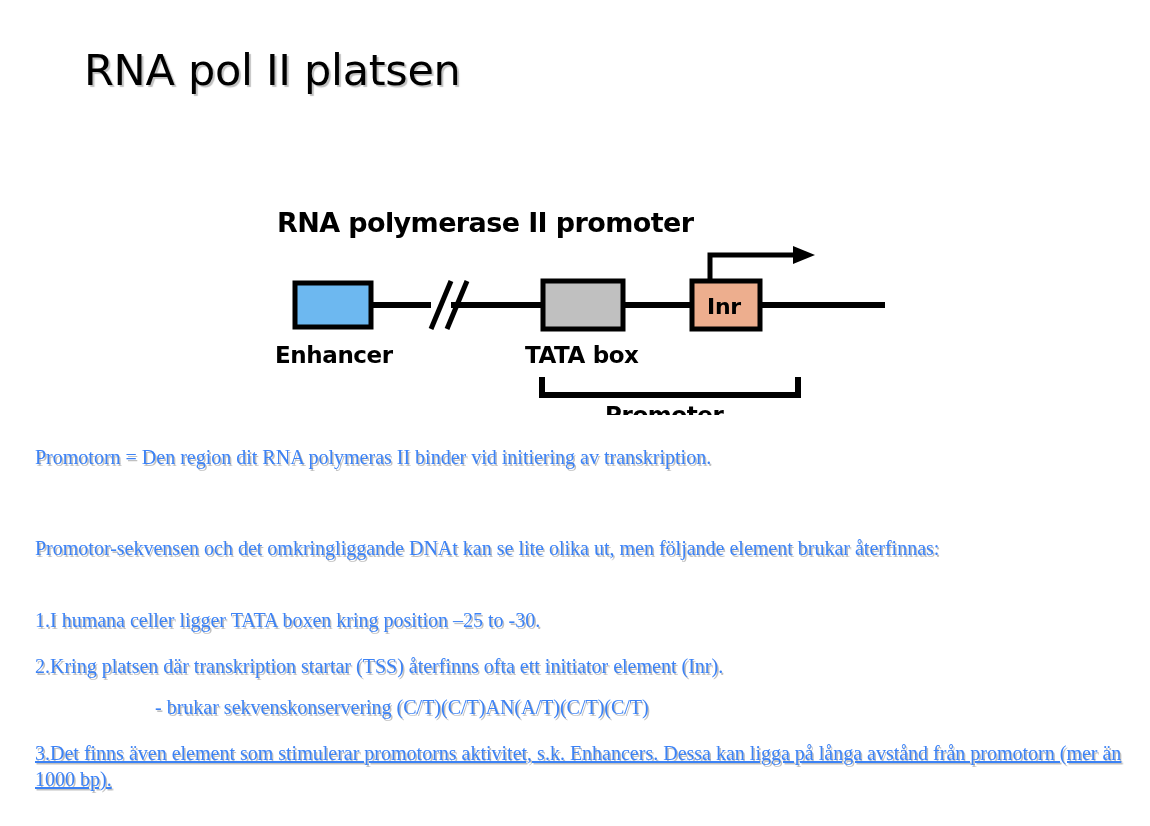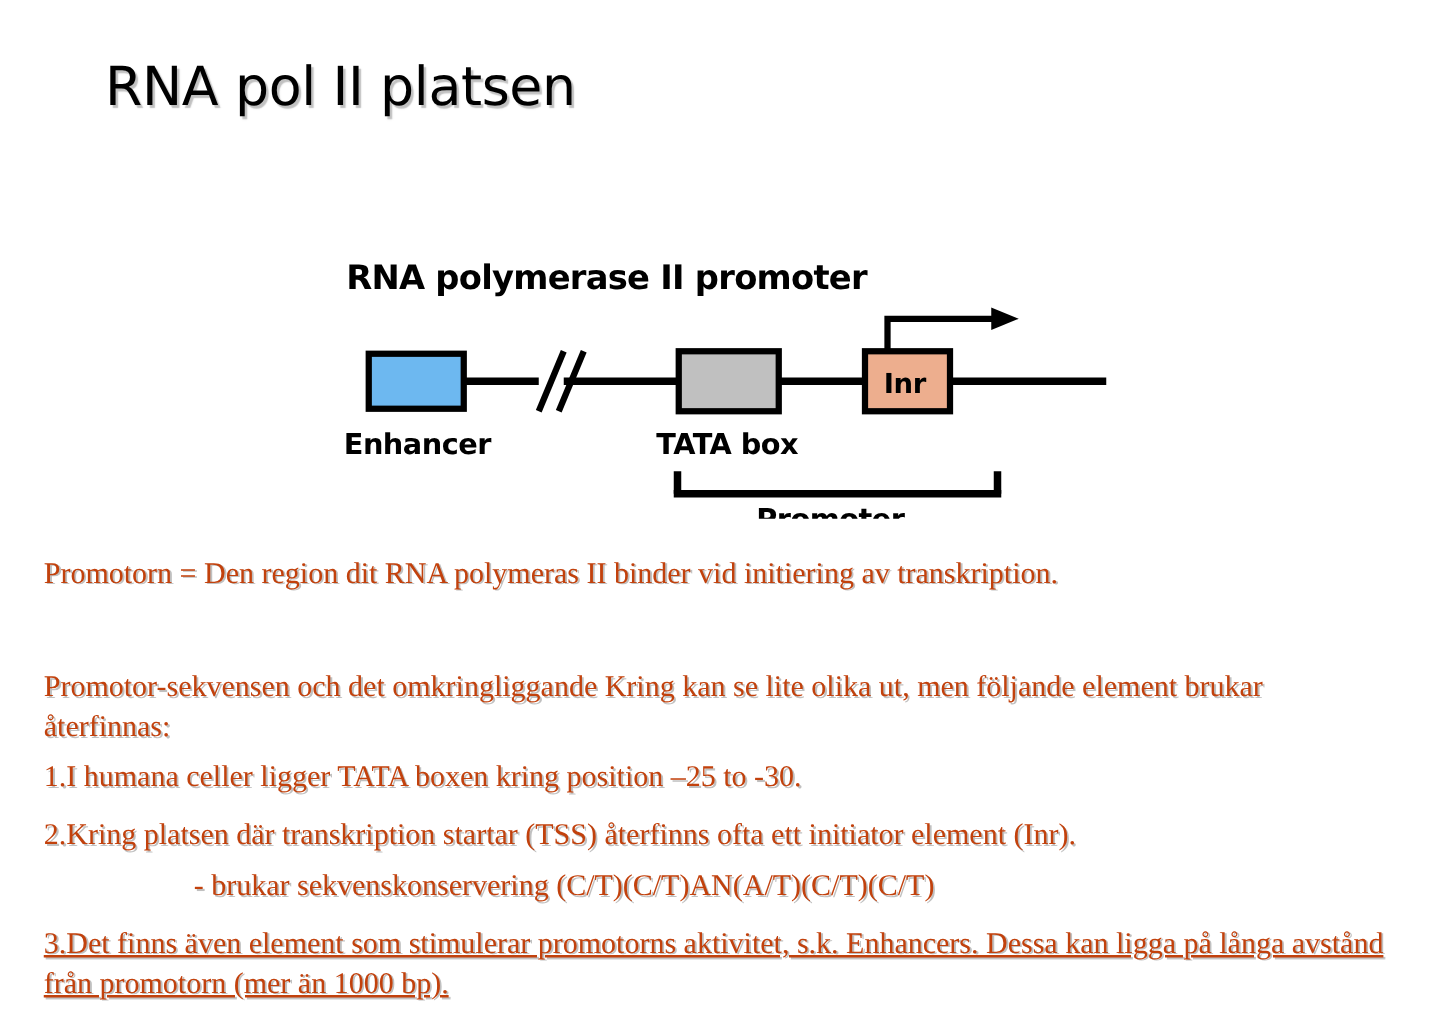--- a/index.html
+++ b/index.html
@@ -65,23 +65,23 @@
     font-weight: bold;
     font-size: 22px;
     fill: #000000;
     letter-spacing: -0.3px;
   }
 
   
   .body-text {
     position: absolute;
     font-family: "Liberation Serif", serif;
-    font-size: 24px;
+    font-size: 20px;
     line-height: 1.32;
-    color: #c2410c;
+    color: #3b82f6;
     text-shadow: 1.5px 1.5px 0.5px rgba(150,150,150,0.6);
   }
   #para-definition { left: 35px; top: 444px; width: 1090px; }
   #para-intro      { left: 35px; top: 535px; width: 1060px; }
   #item-1          { left: 35px; top: 607px; width: 1090px; }
   #item-2          { left: 35px; top: 653px; width: 1090px; }
   #item-2-sub      { left: 155px; top: 694px; width: 980px; }
   #item-3          { left: 35px; top: 740px; width: 1095px; text-decoration: underline; }
 </style>
 </head>
@@ -126,21 +126,21 @@
       <line x1="287" y1="132" x2="287" y2="150" stroke="#000" stroke-width="6"></line>
       <line x1="284" y1="150" x2="546" y2="150" stroke="#000" stroke-width="6"></line>
       <line x1="543" y1="132" x2="543" y2="150" stroke="#000" stroke-width="6"></line>
     </g>
     <text class="dna-label" x="350" y="178">Promoter</text>
   </svg>
 </div>
 
 <div class="body-text" id="para-definition">Promotorn = Den region dit RNA polymeras II binder vid initiering av transkription.</div>
 
-<div class="body-text" id="para-intro">Promotor-sekvensen och det omkringliggande Kring kan se lite olika ut, men följande element brukar återfinnas:</div>
+<div class="body-text" id="para-intro">Promotor-sekvensen och det omkringliggande DNAt kan se lite olika ut, men följande element brukar återfinnas:</div>
 
 <div class="body-text" id="item-1">1.I humana celler ligger TATA boxen kring position  –25 to -30.</div>
 
 <div class="body-text" id="item-2">2.Kring platsen där transkription startar (TSS) återfinns ofta ett initiator element (Inr).</div>
 
 <div class="body-text" id="item-2-sub">- brukar sekvenskonservering (C/T)(C/T)AN(A/T)(C/T)(C/T)</div>
 
 <div class="body-text" id="item-3">3.Det finns även element som stimulerar promotorns aktivitet, s.k. Enhancers. Dessa kan ligga på långa avstånd från promotorn (mer än 1000 bp).</div>
 
 </body></html>

